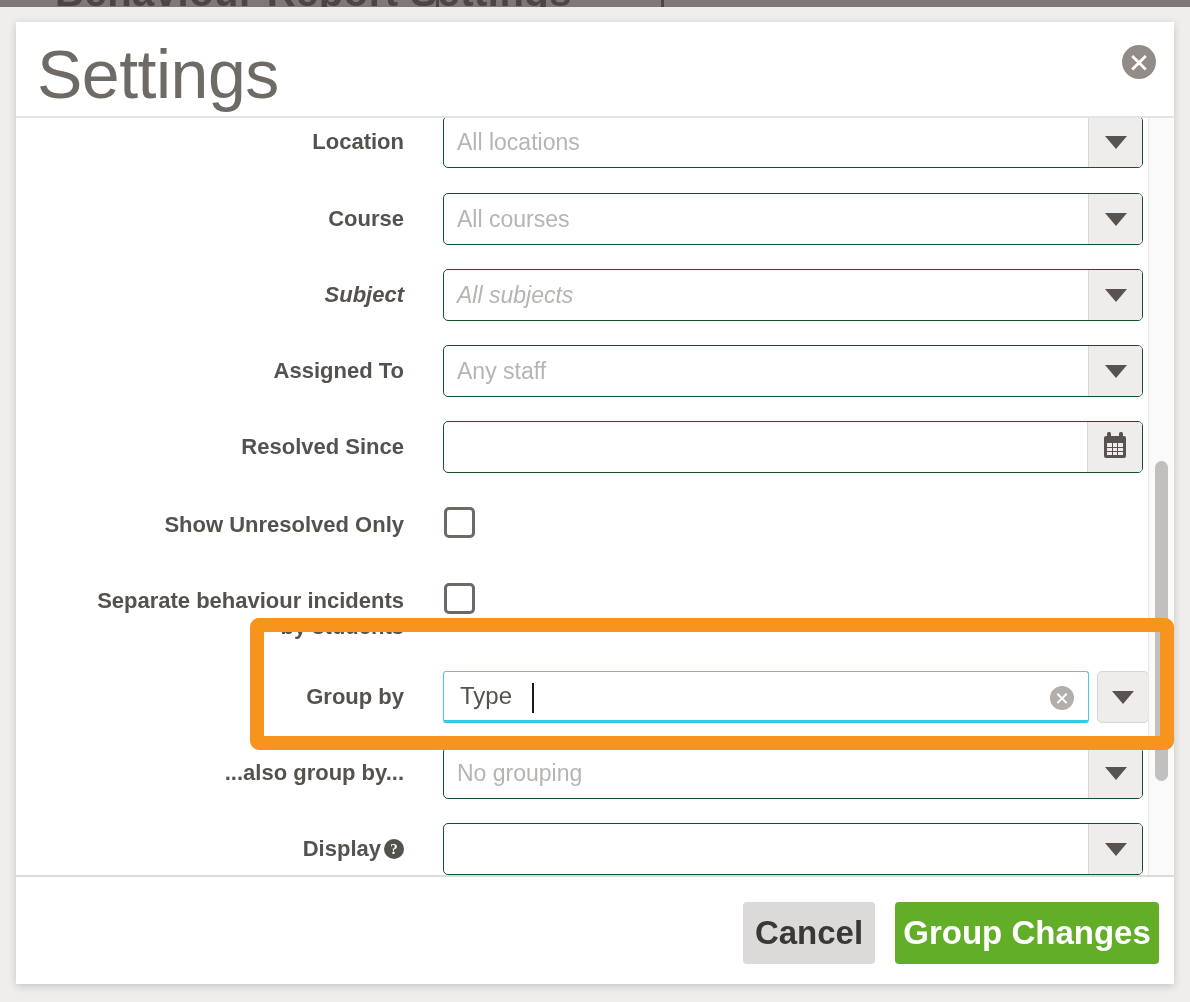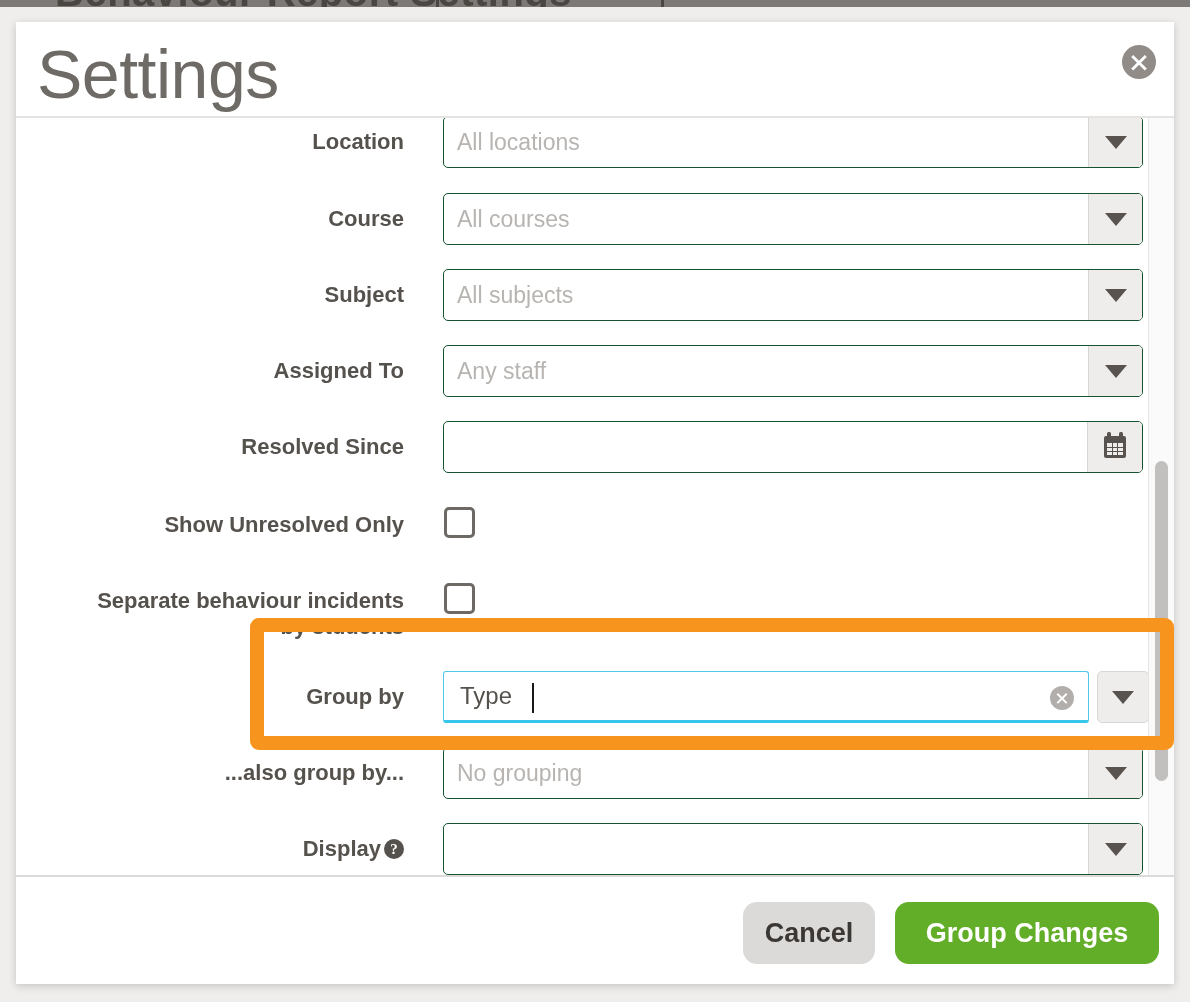--- a/index.html
+++ b/index.html
@@ -316,23 +316,23 @@
     width: 100%;
     height: 109px;
     background: #ffffff;
     border-top: 2px solid #dddbd9;
     box-sizing: border-box;
   }
   .btn {
     position: absolute;
     top: 25px;
     border: none;
-    border-radius: 14px;
+    border-radius: 4px;
     font-family: "Liberation Sans", sans-serif;
-    font-size: 27px;
+    font-size: 33px;
     font-weight: bold;
     cursor: pointer;
     padding: 0;
   }
   #cancel-button {
     right: 299px;
     width: 132px;
     height: 62px;
     background: #dcdad8;
     color: #3b3734;
@@ -385,21 +385,21 @@
         <div class="ctrl">
           <div class="field">
             <span class="ph">All courses</span>
             <div class="arrow-btn">
                 <span class="tri"></span>
               </div>
           </div>
         </div>
       </div>
 
-      <div class="row" style="top:151px;">
+      <div class="row" style="top:151px;font-style:italic;">
         <div class="lbl">Subject</div>
         <div class="ctrl">
           <div class="field">
             <span class="ph">All subjects</span>
             <div class="arrow-btn">
                 <span class="tri"></span>
               </div>
           </div>
         </div>
       </div>

